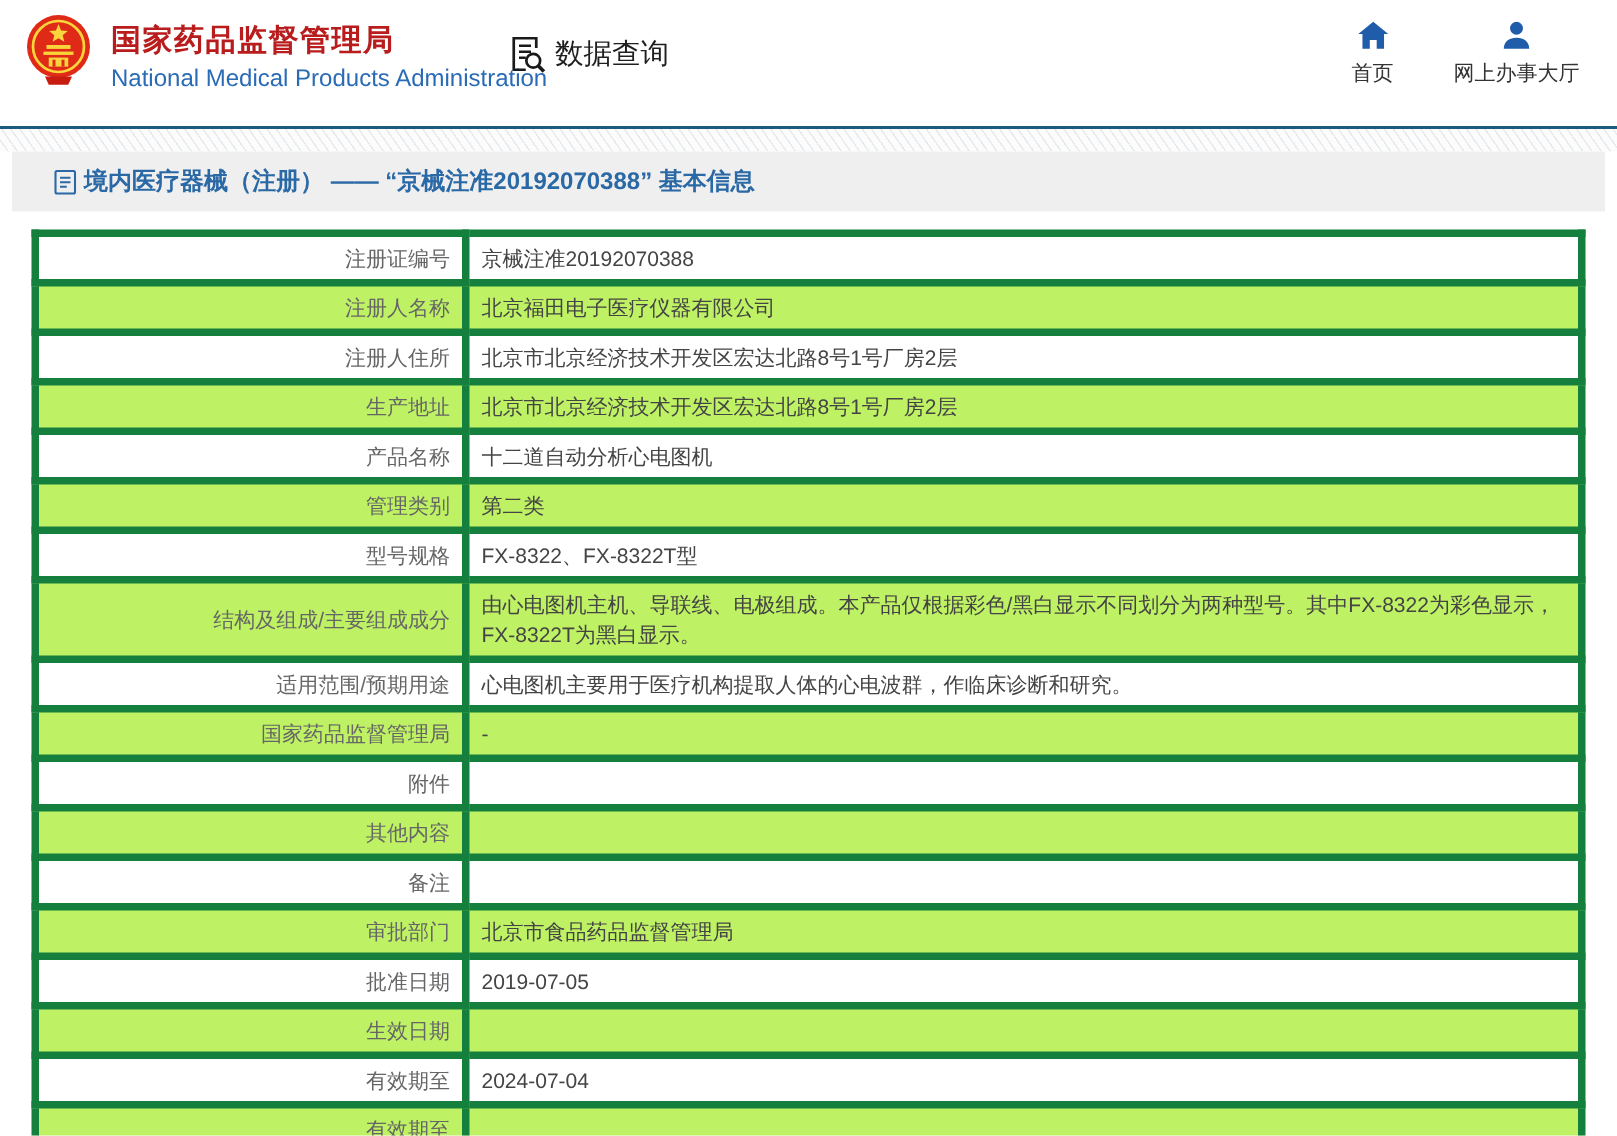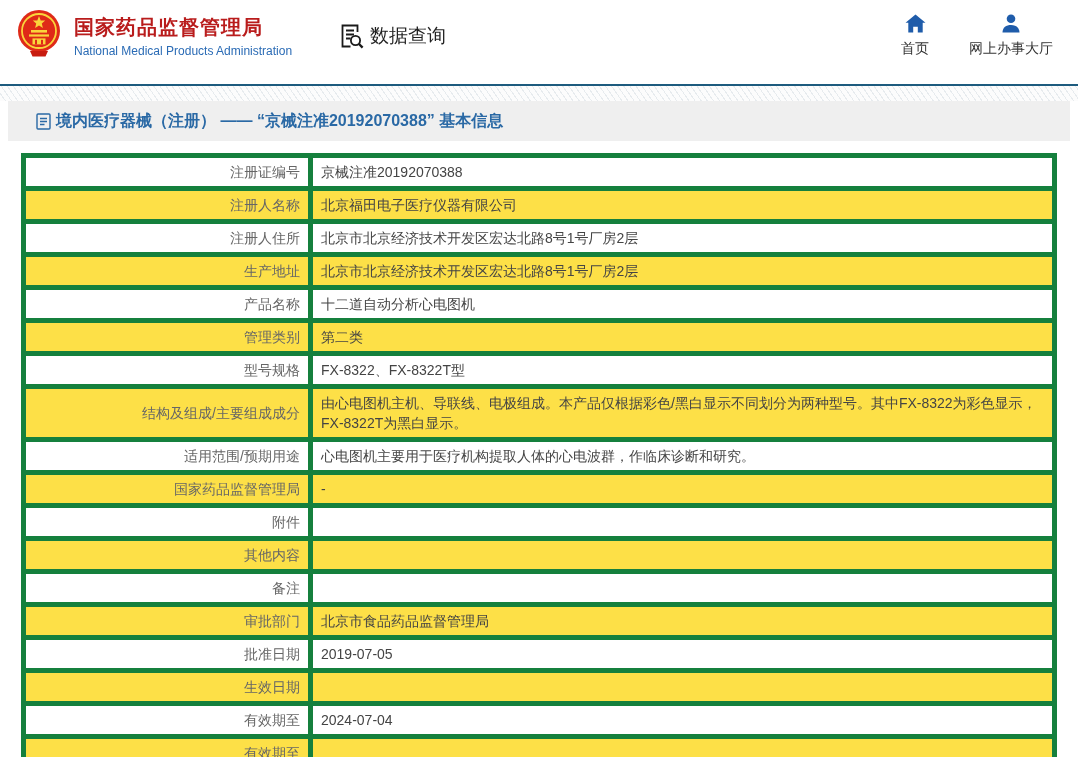--- a/index.html
+++ b/index.html
@@ -14,21 +14,21 @@
   .site-header {
     position:relative; height:86px; background:#fff;
     border-bottom:2px solid #1d5b7e;
   }
   .emblem { position:absolute; left:16px; top:9px; }
   .logo-text { position:absolute; left:74px; top:13px; }
   .logo-title {
     font-size:20px; font-weight:bold; color:#b91c1c; letter-spacing:1px;
     line-height:28px; white-space:nowrap;
   }
-  .logo-sub { font-size:12px; color:#2a6bb5; margin-top:3px; white-space:nowrap; }
+  .logo-sub { font-size:16px; color:#2a6bb5; margin-top:3px; white-space:nowrap; }
 
   .section-tab {
     position:absolute; left:337px; top:22px;
     display:flex; align-items:center; gap:5px; cursor:pointer;
   }
   .section-tab span { font-size:19px; color:#1f1f1f; }
 
   .top-nav { position:absolute; right:25px; top:14px; display:flex; gap:40px; }
   .nav-item {
     display:flex; flex-direction:column; align-items:center; gap:7px;
@@ -61,21 +61,21 @@
   }
   table.info-table td {
     border:5px solid #15803d; font-size:14px; line-height:20px;
     padding:4px 8px; vertical-align:middle;
   }
   td.label-cell {
     width:287px; text-align:right; color:#666;
     padding-right:13px; white-space:nowrap;
   }
   td.value-cell { color:#444; padding-left:12px; }
-  tr.alt { background:#fde047; }
+  tr.alt { background:#bef264; }
   a.detail-link { color:#4a9ad4; text-decoration:none; cursor:pointer;margin-left:16px; }
   .balloon { display:inline-block; vertical-align:-2px; margin-right:2px; }
 
   
   .bottom-strip { height:17px; background:#f0f0f0; border-top:1px solid #e3e3e3; }
 </style>
 </head>
 <body>
 
 <header class="site-header">

